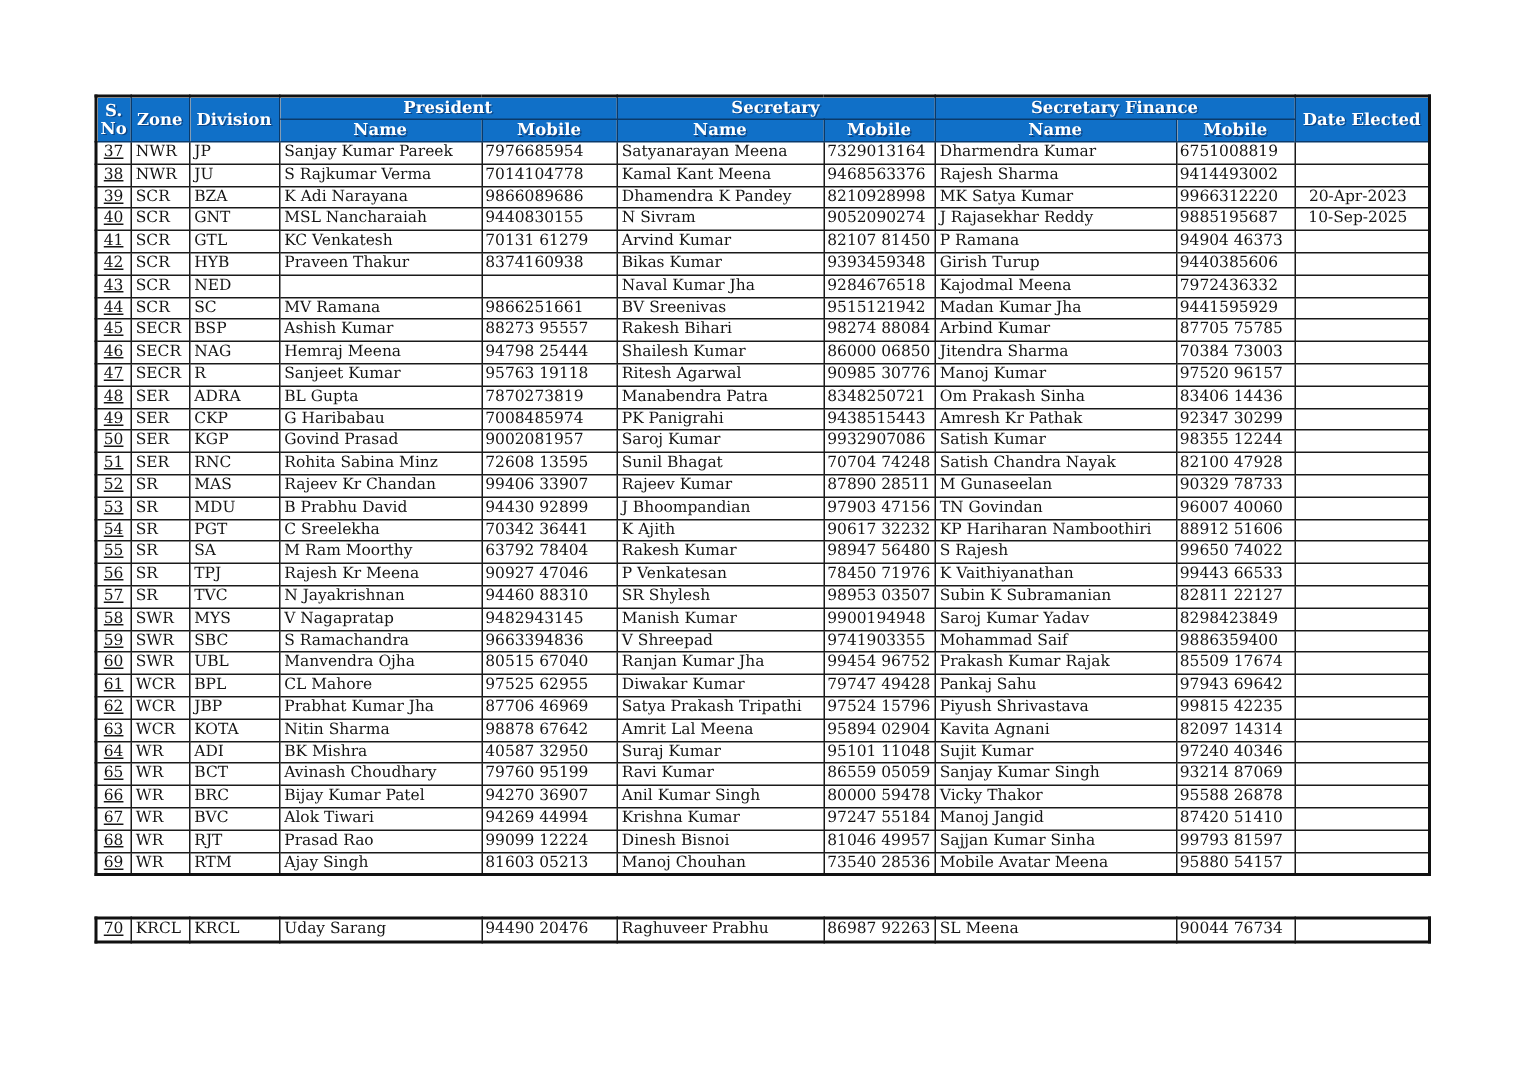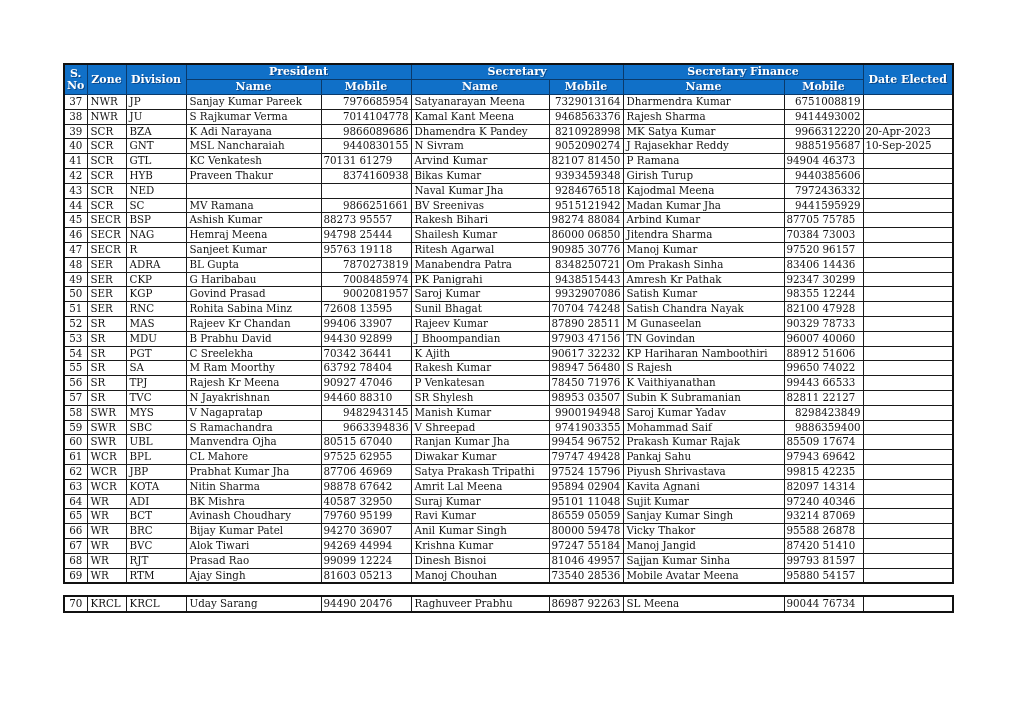--- a/index.html
+++ b/index.html
@@ -41,27 +41,27 @@
     height:13.8px;
     padding:0 3px;
     color:#141414;
   }
   
   .w-sno{width:23px}.w-zone{width:39px}.w-division{width:60px}
   .w-p_name{width:135px}.w-p_mobile{width:90px}
   .w-s_name{width:138px}.w-s_mobile{width:74px}
   .w-f_name{width:161px}.w-f_mobile{width:79px}
   .w-date{width:90px}
-  td.col-sno{text-align:center;padding:0 1px;}
+  td.col-sno{text-align:center;padding:0 1px;text-decoration:underline;}
   td.col-zone,td.col-division{text-align:left;}
   td.col-p_mobile,td.col-s_mobile,td.col-f_mobile{padding:0 2px;}
-  td.num-right{text-align:right;}
+  td.num-right{}
   td.num-left{text-align:left;}
-  td.col-date{text-align:left;padding:0 7px 0 2px;}
-  .krcl-table{margin-top:0;}
+  td.col-date{text-align:center;padding:0 7px 0 2px;}
+  .krcl-table{margin-top:16px;}
   .gap{height:11px;}
 </style>
 </head>
 <body>
 
 <div class="sheet">
 
   <table>
     <colgroup>
       <col class="w-sno">

